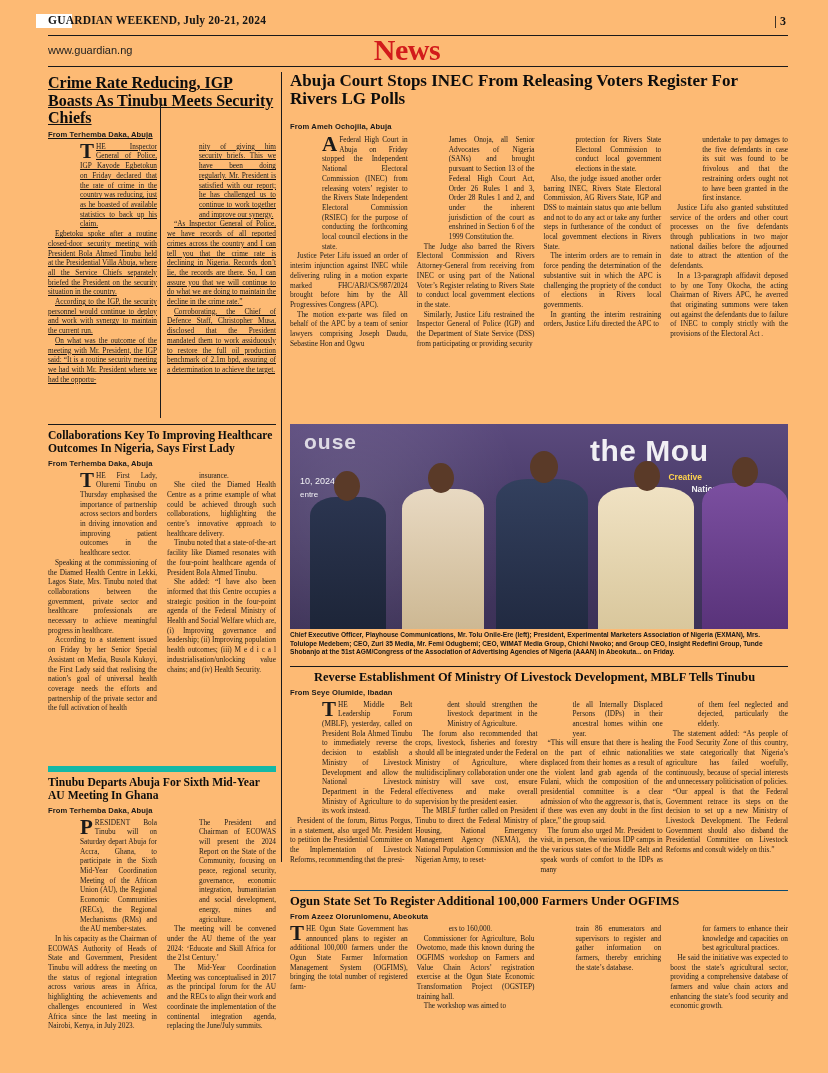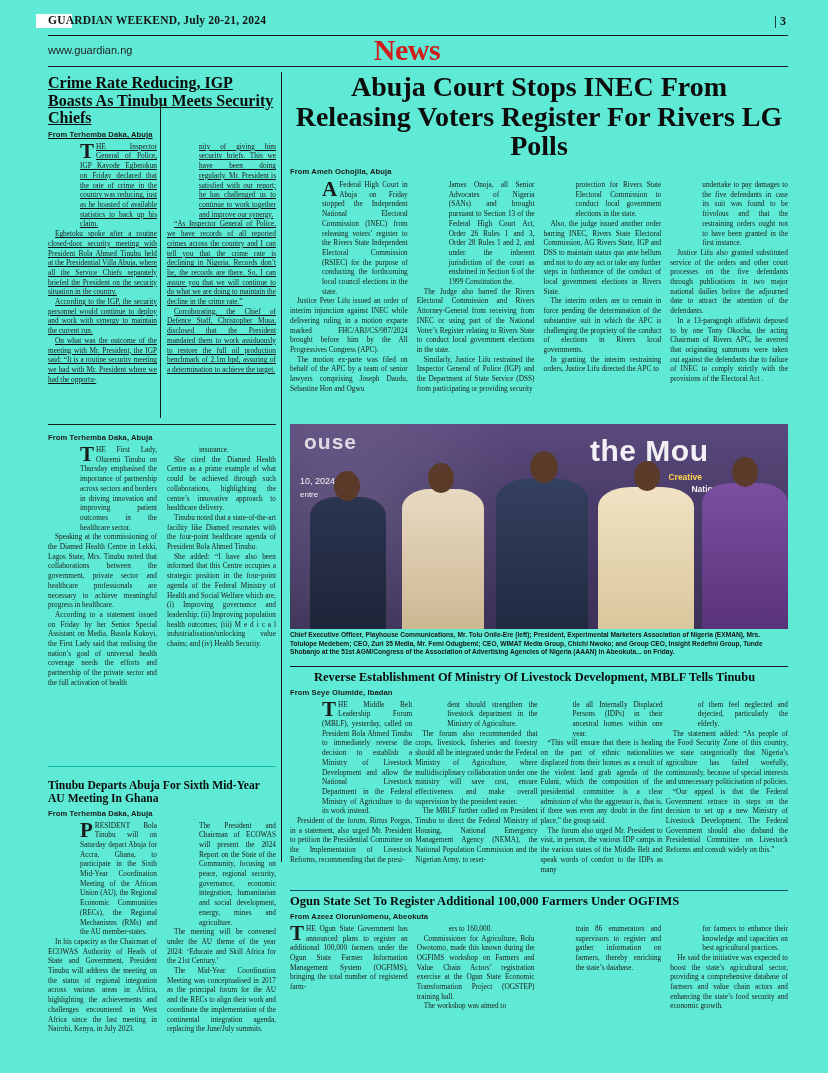--- a/index.html
+++ b/index.html
@@ -11,21 +11,21 @@
     font-family: "Liberation Serif", serif;
     color: #111;
     position: relative;
     overflow: hidden;
   }
   .page {
     position: relative;
     width: 828px;
     height: 1073px;
     padding: 0;
-    background: #5eead4;
+    background: #fdba74;
   }
 
   
   .masthead {
     position: absolute;
     top: 14px; left: 48px; right: 40px;
     height: 22px;
     border-bottom: 1px solid #1a1a1a;
     display: flex;
     align-items: flex-start;
@@ -117,21 +117,21 @@
     gap: 10px;
   }
   .twocol > div { flex: 1 1 0; }
 
   
   .bigstory {
     position: absolute;
     left: 290px; right: 40px;
     top: 72px;
   }
-  .bigstory .hl { font-size: 28px; line-height: 1.06; text-align: center; }
+  .bigstory .hl { font-size: 17px; line-height: 1.06; }
   .bigstory-cols {
     display: flex;
     gap: 9px;
     margin-top: 4px;
   }
   .bigstory-cols > div { flex: 1 1 0; }
 
   
   .vline {
     position: absolute;
@@ -237,55 +237,56 @@
           <p>nity of giving him security briefs. This we have been doing regularly. Mr. President is satisfied with our report; he has challenged us to continue to work together and improve our synergy.</p>
           <p>“As Inspector General of Police, we have records of all reported crimes across the country and I can tell you that the crime rate is declining in Nigeria. Records don’t lie, the records are there. So, I can assure you that we will continue to do what we are doing to maintain the decline in the crime rate.”</p>
           <p>Corroborating, the Chief of Defence Staff, Christopher Musa, disclosed that the President mandated them to work assiduously to restore the full oil production benchmark of 2.1m bpd, assuring of a determination to achieve the target.</p>
         </div>
     </div>
   </div>
 
   <div class="vline" style="left:160px; top:98px; height:320px;"></div>
 
   <div class="col-left" style="top:424px; border-top:1px solid #1a1a1a; padding-top:5px;">
+    <div class="hl" style="font-size:11.6px;">Collaborations Key To Improving Healthcare Outcomes In Nigeria, Says First Lady</div>
     <div class="byline">From Terhemba Daka, Abuja</div>
     <div class="twocol">
       <div class="body-col dropcap">
           <p>THE First Lady, Oluremi Tinubu on Thursday emphasised the importance of partnership across sectors and borders in driving innovation and improving patient outcomes in the healthcare sector.</p>
           <p>Speaking at the commissioning of the Diamed Health Centre in Lekki, Lagos State, Mrs. Tinubu noted that collaborations between the government, private sector and healthcare professionals are necessary to achieve meaningful progress in healthcare.</p>
           <p>According to a statement issued on Friday by her Senior Special Assistant on Media, Busola Kukoyi, the First Lady said that realising the nation’s goal of universal health coverage needs the efforts and partnership of the private sector and the full activation of health</p>
         </div>
       <div class="body-col">
           <p>insurance.</p>
           <p>She cited the Diamed Health Centre as a prime example of what could be achieved through such collaborations, highlighting the centre’s innovative approach to healthcare delivery.</p>
           <p>Tinubu noted that a state-of-the-art facility like Diamed resonates with the four-point healthcare agenda of President Bola Ahmed Tinubu.</p>
           <p>She added: “I have also been informed that this Centre occupies a strategic position in the four-point agenda of the Federal Ministry of Health and Social Welfare which are, (i) Improving governance and leadership; (ii) Improving population health outcomes; (iii) M e d i c a l industrialisation/unlocking value chains; and (iv) Health Security.</p>
         </div>
     </div>
   </div>
 
-  <div class="col-left" style="top:766px; border-top:1px solid #14b8a6; padding-top:13px;">
+  <div class="col-left" style="top:766px; border-top:6px solid #14b8a6; padding-top:5px;">
     <div class="hl" style="font-size:11.6px;">Tinubu Departs Abuja For Sixth Mid-Year AU Meeting In Ghana</div>
     <div class="byline">From Terhemba Daka, Abuja</div>
     <div class="twocol">
       <div class="body-col dropcap">
           <p>PRESIDENT Bola Tinubu will on Saturday depart Abuja for Accra, Ghana, to participate in the Sixth Mid-Year Coordination Meeting of the African Union (AU), the Regional Economic Communities (RECs), the Regional Mechanisms (RMs) and the AU member-states.</p>
           <p>In his capacity as the Chairman of ECOWAS Authority of Heads of State and Government, President Tinubu will address the meeting on the status of regional integration across various areas in Africa, highlighting the achievements and challenges encountered in West Africa since the last meeting in Nairobi, Kenya, in July 2023.</p>
         </div>
       <div class="body-col">
           <p>The President and Chairman of ECOWAS will present the 2024 Report on the State of the Community, focusing on peace, regional security, governance, economic integration, humanitarian and social development, energy, mines and agriculture.</p>
           <p>The meeting will be convened under the AU theme of the year 2024: ‘Educate and Skill Africa for the 21st Century.’</p>
           <p>The Mid-Year Coordination Meeting was conceptualised in 2017 as the principal forum for the AU and the RECs to align their work and coordinate the implementation of the continental integration agenda, replacing the June/July summits.</p>
         </div>
     </div>
   </div>
 
   <div class="bigstory">
     <div class="hl">Abuja Court Stops INEC From Releasing Voters Register For Rivers LG Polls</div>
-    <div class="byline" style="margin-top:6px;">From Ameh Ochojila, Abuja</div>
+    <div class="byline" style="margin-top:14px;">From Ameh Ochojila, Abuja</div>
     <div class="bigstory-cols">
       <div class="body-col dropcap">
           <p>A Federal High Court in Abuja on Friday stopped the Independent National Electoral Commission (INEC) from releasing voters’ register to the Rivers State Independent Electoral Commission (RSIEC) for the purpose of conducting the forthcoming local council elections in the state.</p>
           <p>Justice Peter Lifu issued an order of interim injunction against INEC while delivering ruling in a motion exparte marked FHC/ABJ/CS/987/2024 brought before him by the All Progressives Congress (APC).</p>
           <p>The motion ex-parte was filed on behalf of the APC by a team of senior lawyers comprising Joseph Daudu, Sebastine Hon and Ogwu</p>
         </div>
       <div class="body-col">
           <p>James Onoja, all Senior Advocates of Nigeria (SANs) and brought pursuant to Section 13 of the Federal High Court Act, Order 26 Rules 1 and 3, Order 28 Rules 1 and 2, and under the inherent jurisdiction of the court as enshrined in Section 6 of the 1999 Constitution the.</p>
           <p>The Judge also barred the Rivers Electoral Commission and Rivers Attorney-General from receiving from INEC or using part of the National Voter’s Register relating to Rivers State to conduct local government elections in the state.</p>
           <p>Similarly, Justice Lifu restrained the Inspector General of Police (IGP) and the Department of State Service (DSS) from participating or providing security</p>

